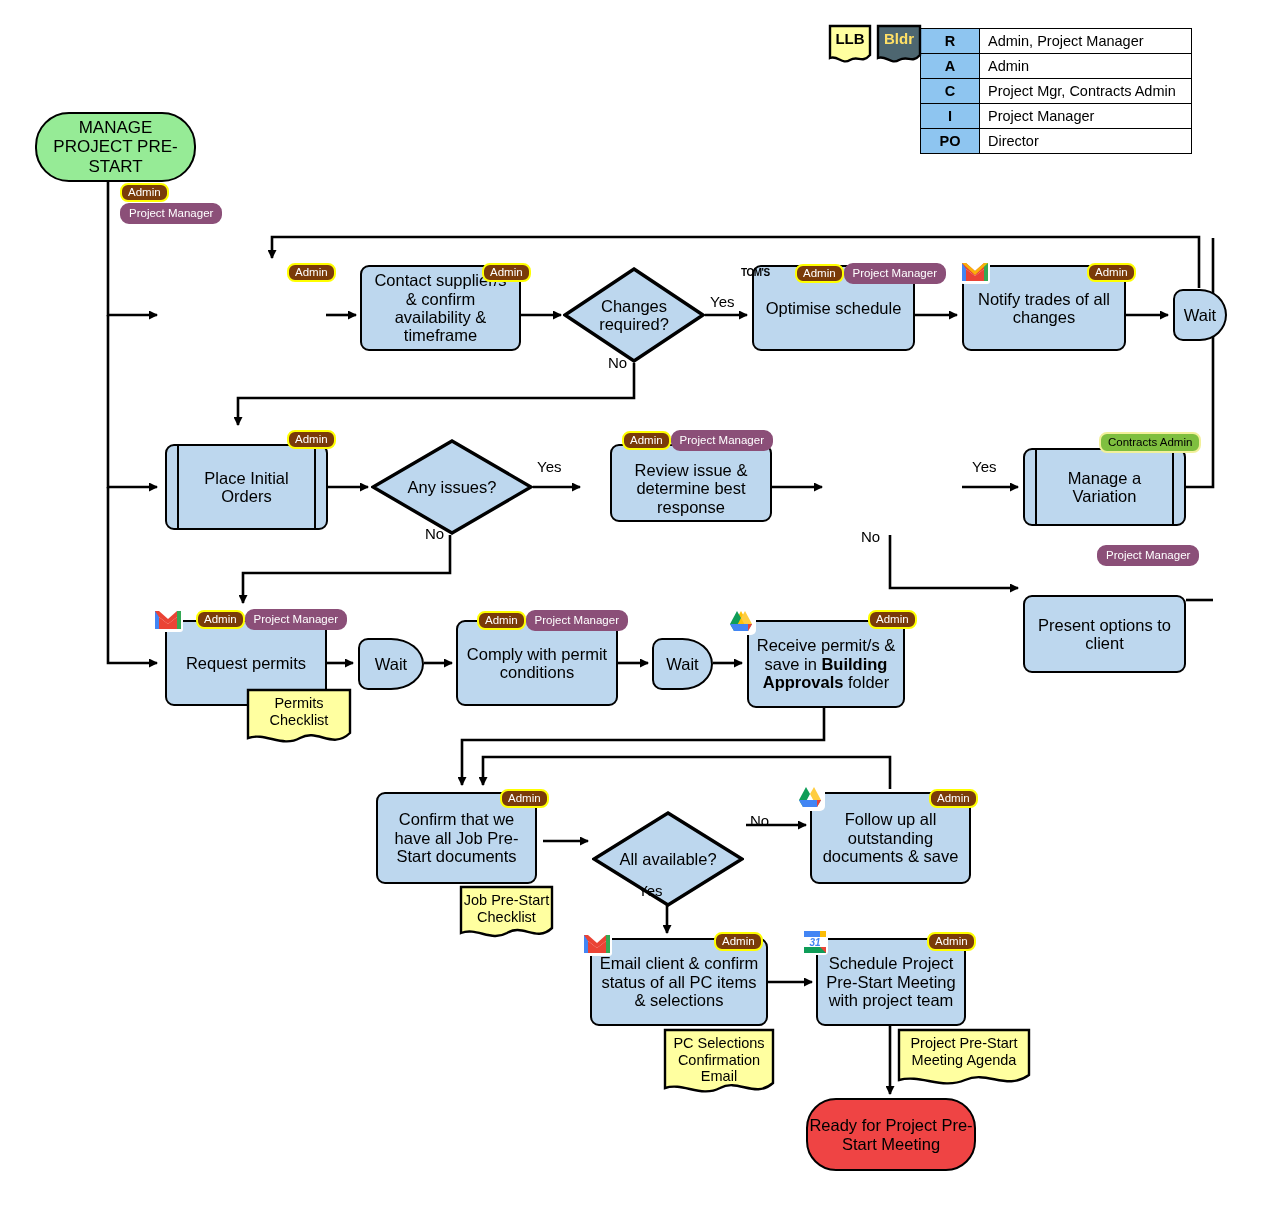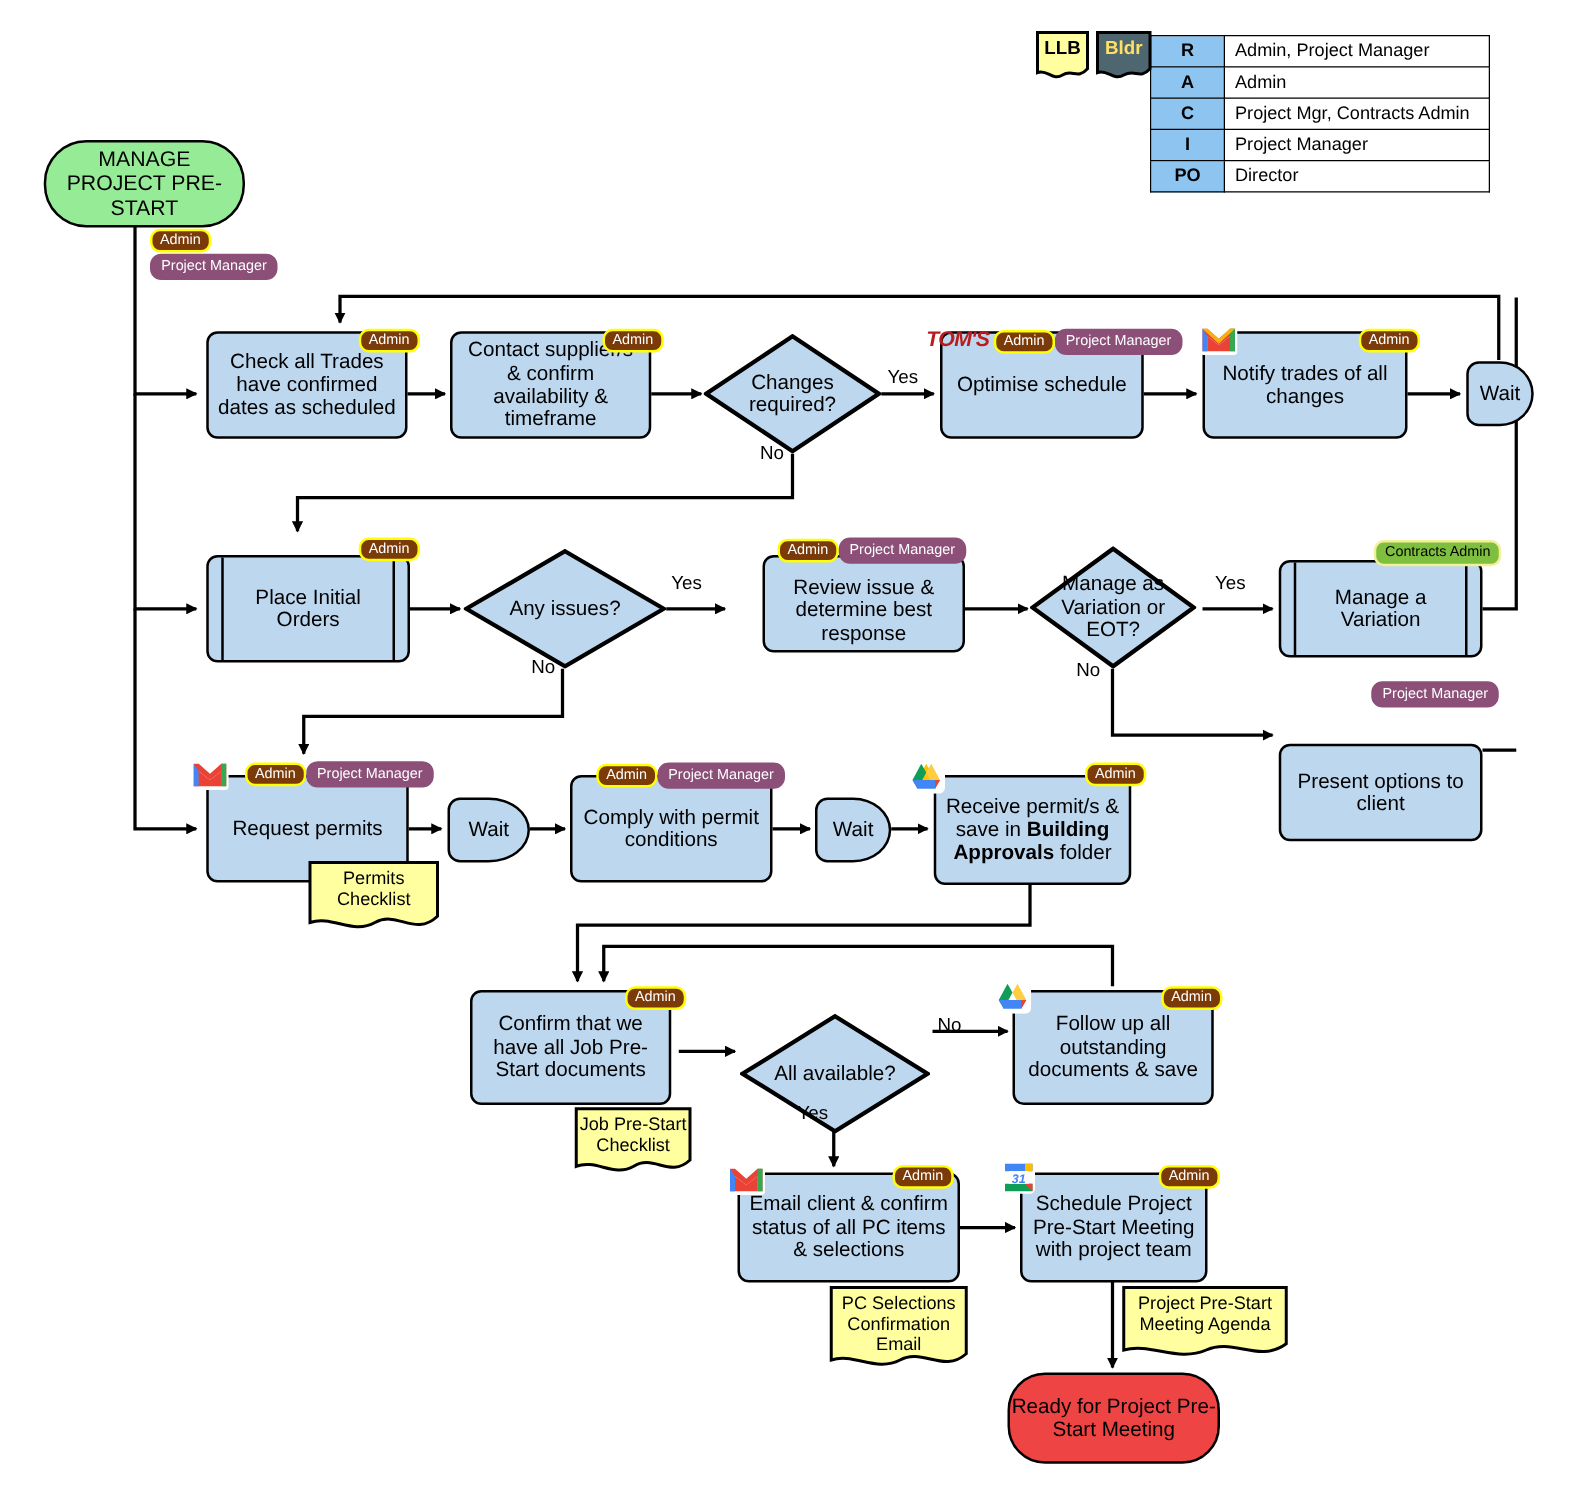--- a/index.html
+++ b/index.html
@@ -156,23 +156,20 @@
     </table>
 
   <div class="node term" style="left:35px;top:112px;width:161px;height:70px;">
     <span>MANAGE PROJECT PRE-START</span>
   </div>
   <div class="badges" style="left:120px;top:183px;flex-direction:column;align-items:flex-start;gap:1px;">
     <span class="badge b-admin">Admin</span>
     <span class="badge b-pm">Project Manager</span>
   </div>
 
-  <div class="node proc" style="left:165px;top:265px;width:161px;height:86px;">
-    <span>Check all Trades have confirmed dates as scheduled</span>
-  </div>
   <div class="badges" style="left:287px;top:263px;">
     <span class="badge b-admin">Admin</span>
   </div>
 
   <div class="node proc" style="left:360px;top:265px;width:161px;height:86px;">
     <span>Contact supplier/s &amp; confirm availability &amp; timeframe</span>
   </div>
   <div class="badges" style="left:482px;top:263px;">
     <span class="badge b-admin">Admin</span>
   </div>
@@ -183,21 +180,21 @@
     </svg>
     <span class="dlabel">Changes required?</span>
   </div>
   <div class="elabel" style="left:710px;top:293px;">Yes</div>
   <div class="elabel" style="left:608px;top:354px;">No</div>
 
   <div class="node proc" style="left:752px;top:265px;width:163px;height:86px;">
     <span>Optimise schedule</span>
   </div>
   <div class="appicon" style="left:741px;top:262px;">
-    <span style="font-size:17px;font-weight:bold;font-style:italic;color:#b91c1c;letter-spacing:-0.5px;">TOM'S</span>
+    <span style="font-size:10px;font-weight:bold;color:#000000;letter-spacing:-0.5px;">TOM'S</span>
   </div>
   <div class="badges" style="left:795px;top:263px;">
     <span class="badge b-admin">Admin</span>
     <span class="badge b-pm">Project Manager</span>
   </div>
 
   <div class="node proc" style="left:962px;top:265px;width:164px;height:86px;">
     <span>Notify trades of all changes</span>
   </div>
   <div class="appicon" style="left:960px;top:260px;">
@@ -235,26 +232,20 @@
   <div class="elabel" style="left:425px;top:525px;">No</div>
 
   <div class="node proc" style="left:610px;top:444px;width:162px;height:78px;align-items:flex-end;">
     <span>Review issue &amp; determine best response</span>
   </div>
   <div class="badges" style="left:622px;top:430px;">
     <span class="badge b-admin">Admin</span>
     <span class="badge b-pm">Project Manager</span>
   </div>
 
-  <div class="node decision" style="left:824px;top:437px;width:133px;height:98px;">
-    <svg class="dshape" viewBox="0 0 133 98" preserveAspectRatio="none">
-      <polygon points="66.5,2 131,49 66.5,96 2,49" fill="#bdd7ee" stroke="#000" stroke-width="3.4"></polygon>
-    </svg>
-    <span class="dlabel">Manage as Variation or EOT?</span>
-  </div>
   <div class="elabel" style="left:972px;top:458px;">Yes</div>
   <div class="elabel" style="left:861px;top:528px;">No</div>
 
   <div class="node sub" style="left:1023px;top:448px;width:163px;height:78px;">
     <span>Manage a Variation</span>
   </div>
   <div class="badges" style="left:1099px;top:432px;">
     <span class="badge b-ca">Contracts Admin</span>
   </div>
 

